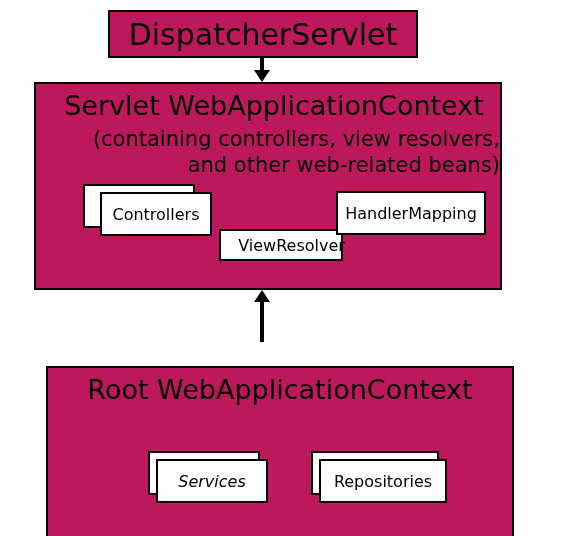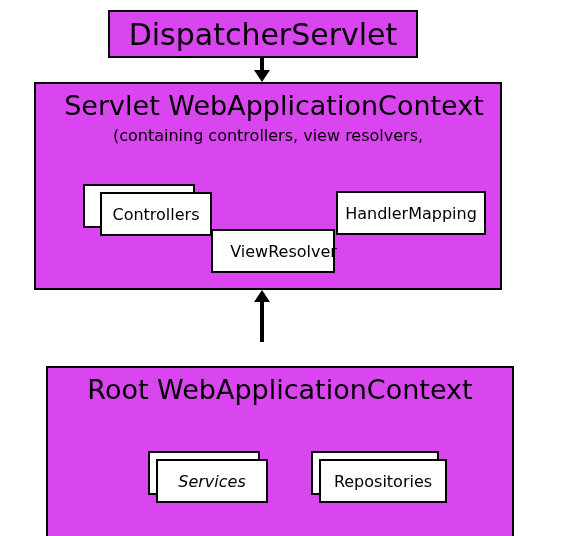--- a/index.html
+++ b/index.html
@@ -7,21 +7,21 @@
     margin: 0;
     padding: 0;
     background: #ffffff;
     font-family: "DejaVu Sans", "Verdana", sans-serif;
     width: 582px;
     height: 536px;
     position: relative;
   }
   .box {
     position: absolute;
-    background: #d946ef;
+    background: #be185d;
     border: 2px solid #000;
   }
   .whitebox {
     position: absolute;
     background: #ffffff;
     border: 2px solid #000;
     display: flex;
     align-items: center;
     justify-content: center;
     font-size: 16px;
@@ -32,22 +32,22 @@
     border: 2px solid #000;
   }
   .title {
     text-align: center;
     font-size: 27px;
     font-weight: normal;
     position: absolute;
     width: 100%;
   }
   .subtitle {
-    text-align: center;
-    font-size: 16px;
+    text-align: right;
+    font-size: 21px;
     line-height: 1.25;
     position: absolute;
     width: 100%;
   }
   .bigtitle {
     text-align: center;
     font-size: 30px;
     font-weight: normal;
     position: absolute;
     width: 100%;
@@ -70,28 +70,29 @@
   <div class="bigtitle" style="top:5px;">DispatcherServlet</div>
 </div>
 
 <div class="arrow" style="left:260px; top:58px; width:4px; height:14px;"></div>
 <div class="arrowhead" style="left:254px; top:70px; border-top:12px solid #000;"></div>
 
 <div class="box" style="left:34px; top:82px; width:468px; height:208px;">
   <div class="title" style="top:6px;padding-left:12px;">Servlet WebApplicationContext</div>
   <div class="subtitle" style="top:42px;">
     <span>(containing controllers, view resolvers,</span><br>
+    <span>and other web-related beans)</span>
   </div>
 
   <div class="shadowbox-back" style="left:47px; top:100px; width:112px; height:44px;"></div>
   <div class="whitebox" style="left:64px; top:108px; width:112px; height:44px;">
     <span>Controllers</span>
   </div>
 
-  <div class="whitebox" style="left:175px; top:145px; width:124px; height:44px;padding-left:21px;">
+  <div class="whitebox" style="left:183px; top:145px; width:124px; height:32px;padding-left:21px;">
     <span>ViewResolver</span>
   </div>
 
   <div class="whitebox" style="left:300px; top:97px; width:150px; height:44px;margin-top:10px;">
     <span>HandlerMapping</span>
   </div>
 </div>
 
 <div class="arrow" style="left:260px; top:302px; width:4px; height:40px;"></div>
 <div class="arrowhead" style="left:254px; top:290px; border-bottom:12px solid #000;"></div>

